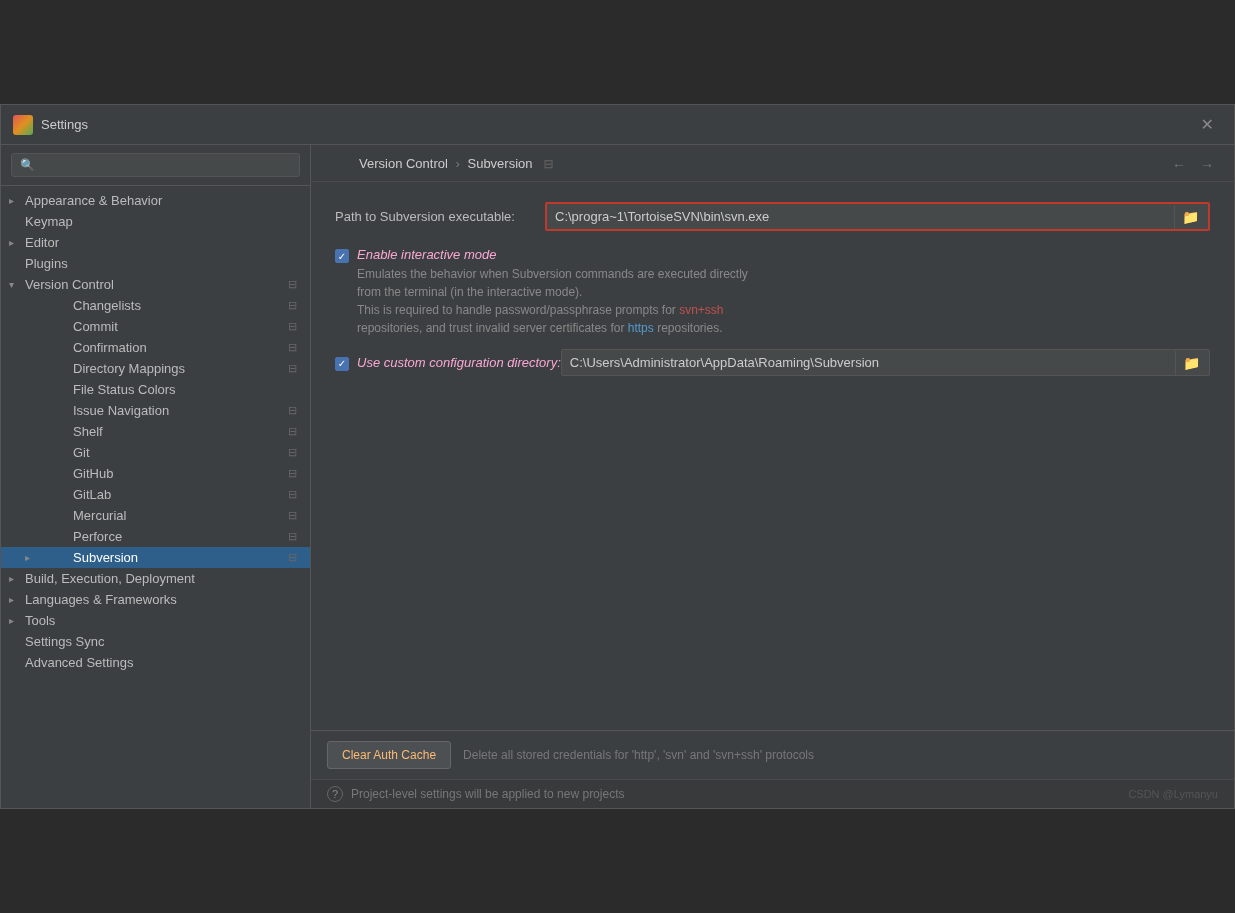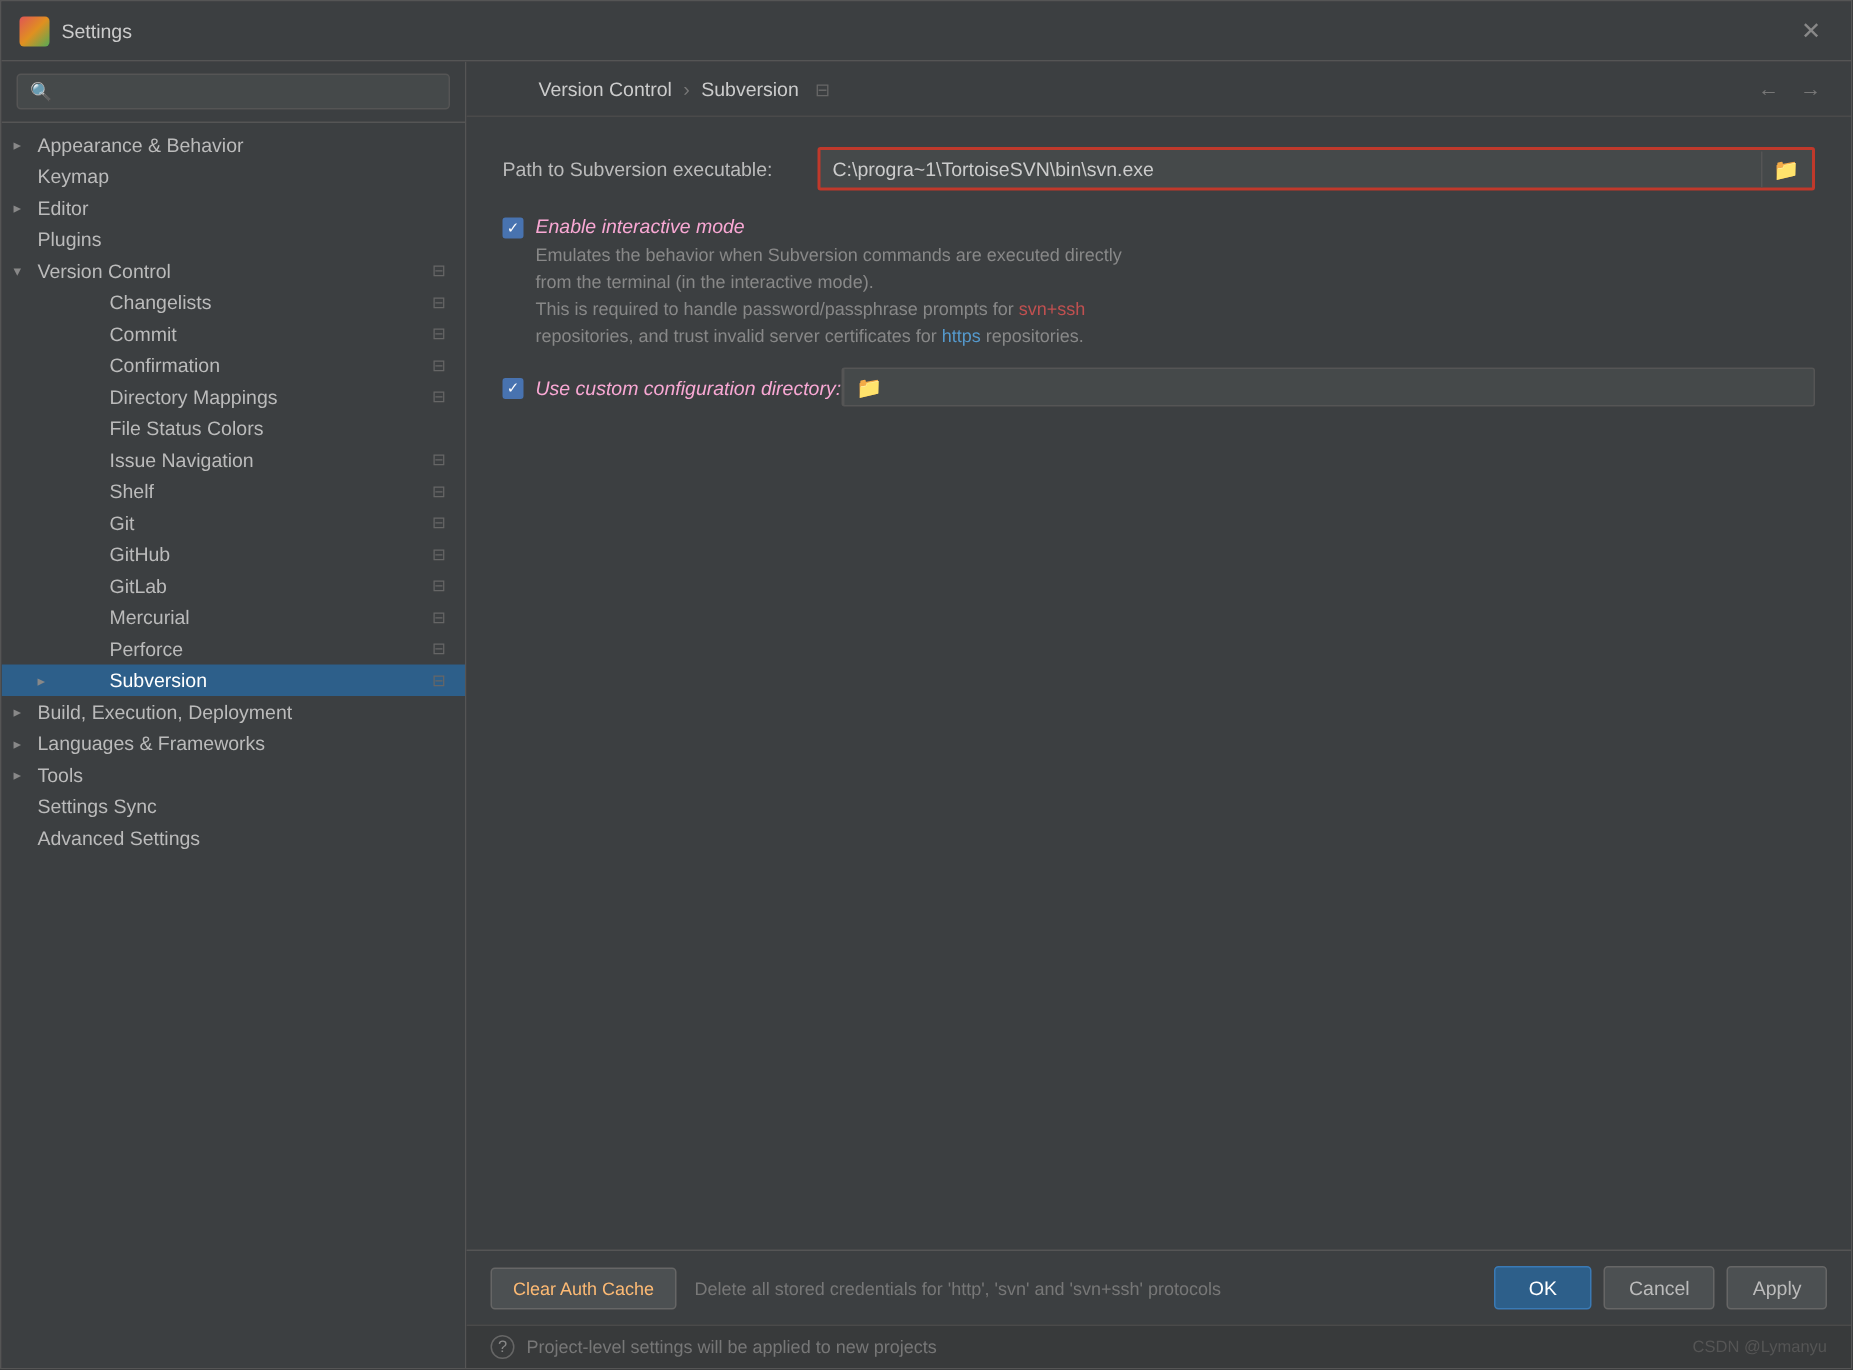--- a/index.html
+++ b/index.html
@@ -10,21 +10,21 @@
       color: #bbb;
       width: 1235px;
       height: 913px;
       overflow: hidden;
       display: flex;
       align-items: center;
       justify-content: center;
     }
     .dialog {
       width: 1235px;
-      height: 913px;
+      height: 705px;
       background: #3c3f41;
       border: 1px solid #555;
       display: flex;
       flex-direction: column;
     }
     .titlebar {
       background: #3c3f41;
       height: 40px;
       display: flex;
       align-items: center;
@@ -495,34 +495,30 @@
             </div>
           </div>
         </div>
 
         <div class="custom-dir-row">
           <div class="checkbox">
             <span class="checkmark">✓</span>
           </div>
           <span class="checkbox-label" style="margin-left:8px; min-width:200px;">Use custom configuration directory:</span>
           <div class="custom-dir-input-wrap">
+            <input class="custom-dir-input" type="text" value="C:\Users\Administrator\AppData\Roaming\Subversion" style="">
             <button class="form-browse-btn">📁</button>
           </div>
         </div>
       </div>
 
       <div class="bottom-bar">
         <div class="bottom-left">
           <button class="clear-cache-btn">Clear Auth Cache</button>
           <span class="clear-cache-desc">Delete all stored credentials for 'http', 'svn' and 'svn+ssh' protocols</span>
-        </div>
-        <div class="bottom-right">
-          <button class="btn-ok">OK</button>
-          <button class="btn-cancel">Cancel</button>
-          <button class="btn-apply">Apply</button>
         </div>
       </div>
 
       <div class="footer-note">
         <div class="footer-help-icon">
           <span>?</span>
         </div>
         <span class="footer-text">Project-level settings will be applied to new projects</span>
         <span class="watermark">CSDN @Lymanyu</span>
       </div>

